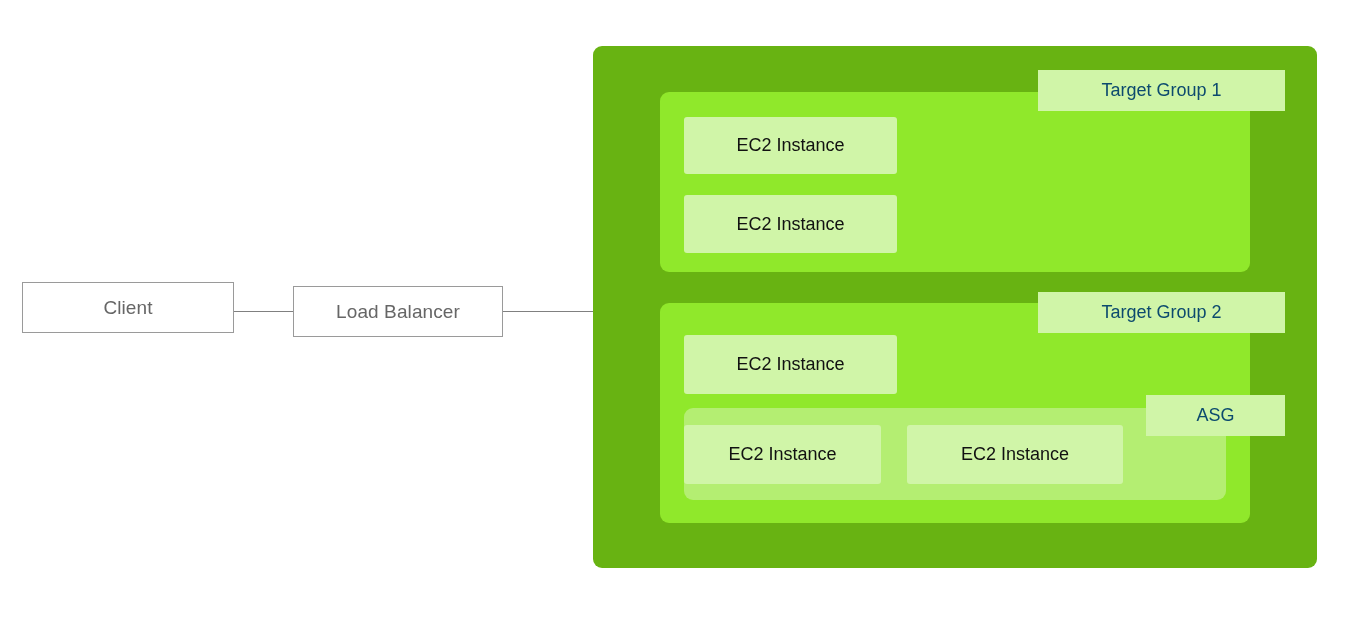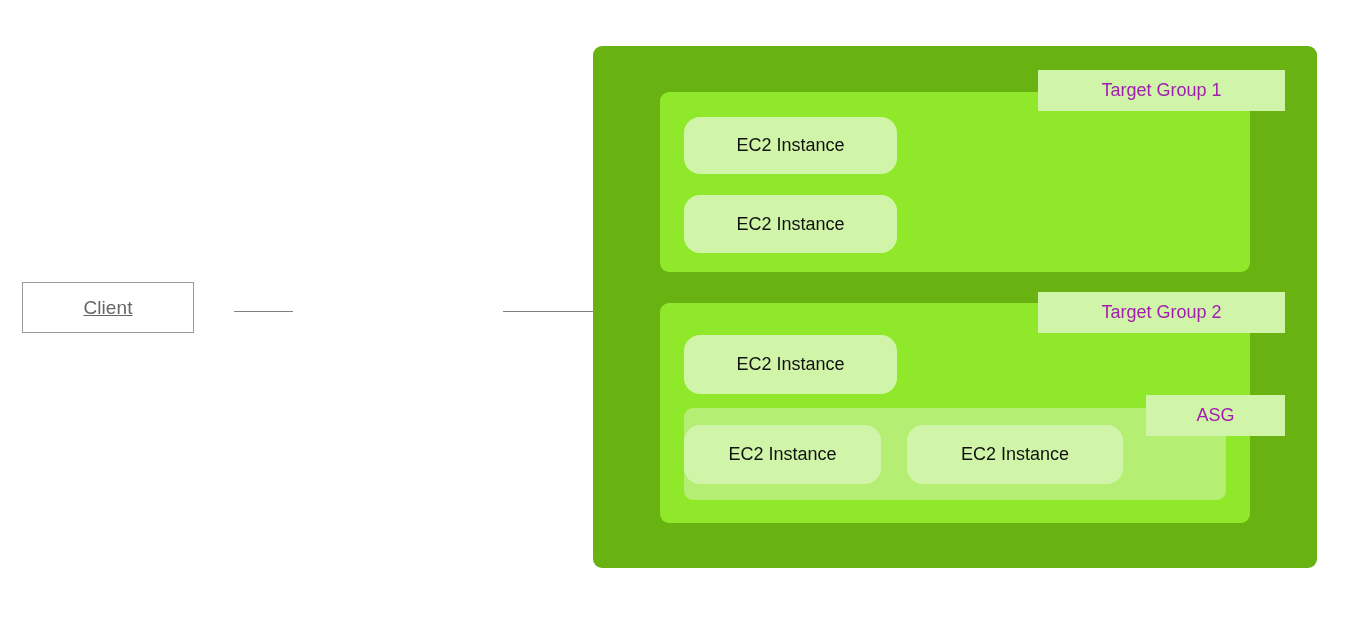--- a/index.html
+++ b/index.html
@@ -60,56 +60,59 @@
     box-sizing: border-box;
     background: #b4ee72;
     border-radius: 9px;
   }
 
   
   .ec2-box {
     position: absolute;
     box-sizing: border-box;
     background: #d0f5a8;
-    border-radius: 16px;
+    border-radius: 3px;
     display: flex;
     align-items: center;
     justify-content: center;
     color: #111111;
     font-size: 18px;
     white-space: nowrap;
   }
 
   
   .group-label {
     position: absolute;
     box-sizing: border-box;
     background: #d0f5a8;
     border-radius: 0;
     display: flex;
     align-items: center;
     justify-content: center;
-    color: #a21caf;
+    color: #0c4a6e;
     font-size: 18px;
     white-space: nowrap;
   }
 </style>
 </head>
 <body>
 
 <div id="canvas">
 
   <div class="connector" style="left:234px; top:311px; width:59px;"></div>
 
   <div class="connector" style="left:503px; top:311px; width:91px;"></div>
 
-  <div class="plain-node" style="left:22px; top:282px; width:172px; height:51px;text-decoration:underline;">
+  <div class="plain-node" style="left:22px; top:282px; width:212px; height:51px;">
     <span>Client</span>
   </div>
 
+  <div class="plain-node" style="left:293px; top:286px; width:210px; height:51px;">
+    <span>Load Balancer</span>
+  </div>
 
   <div class="vpc-outer" style="left:593px; top:46px; width:724px; height:522px;"></div>
 
   <div class="target-group-box" style="left:660px; top:92px; width:590px; height:180px;"></div>
 
   <div class="ec2-box" style="left:684px; top:117px; width:213px; height:57px;">
     <span>EC2 Instance</span>
   </div>
 
   <div class="ec2-box" style="left:684px; top:195px; width:213px; height:58px;">

